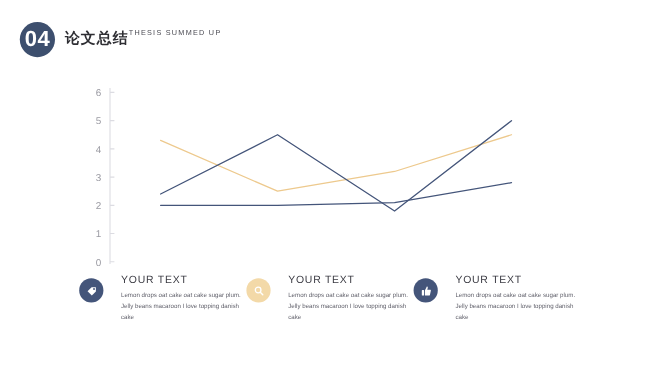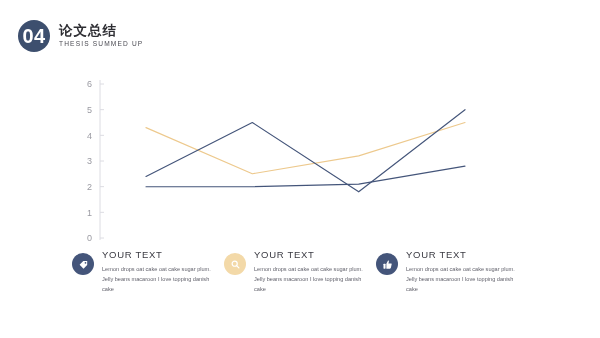--- a/index.html
+++ b/index.html
@@ -33,21 +33,21 @@
     display: flex;
     align-items: center;
     justify-content: center;
     font-size: 20px;
     font-weight: 700;
     letter-spacing: 0.3px;
     flex: none;
   }
   .titles {
     display: flex;
-    flex-direction: column;
+    flex-direction: row;
     justify-content: flex-start;
     line-height: 1;
   }
   .title-cn {
     font-size: 13.5px;
     font-weight: 700;
     color: #2e2e33;
     letter-spacing: 1px;
     margin-bottom: 3px;
   }
@@ -88,21 +88,21 @@
     position: absolute;
     left: 72px;
     top: 250px;
     width: 500px;
     display: flex;
     gap: 0px;
   }
   .col {
     width: 152px;
     display: flex;
-    gap: 8px;
+    gap: 16px;
     align-items: flex-start;
   }
   .col + .col { margin-left: 0px; }
   .icon-circle {
     width: 22px;
     height: 22px;
     border-radius: 50%;
     display: flex;
     align-items: center;
     justify-content: center;

